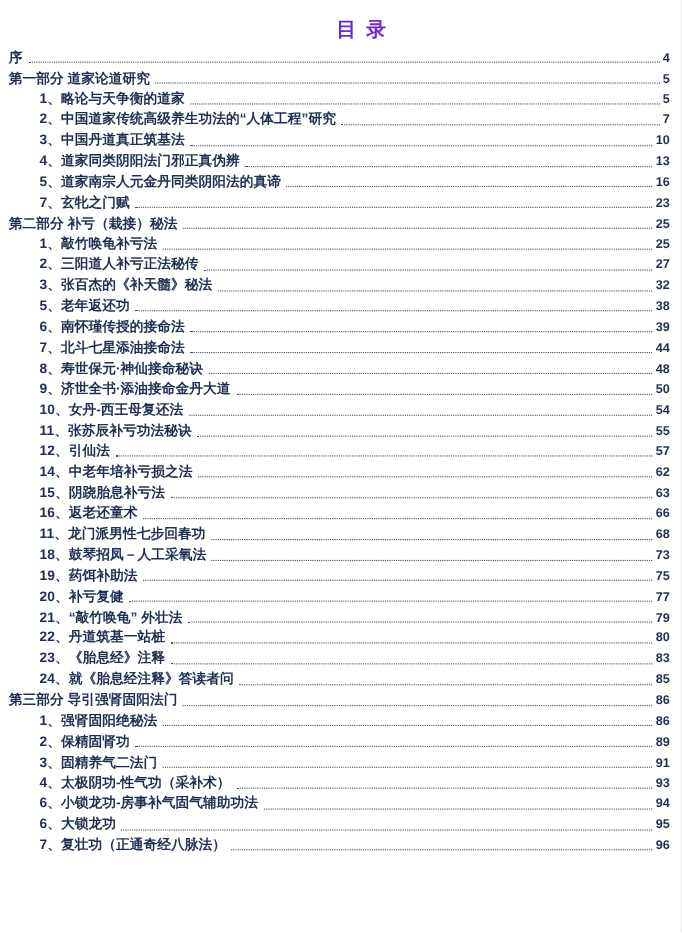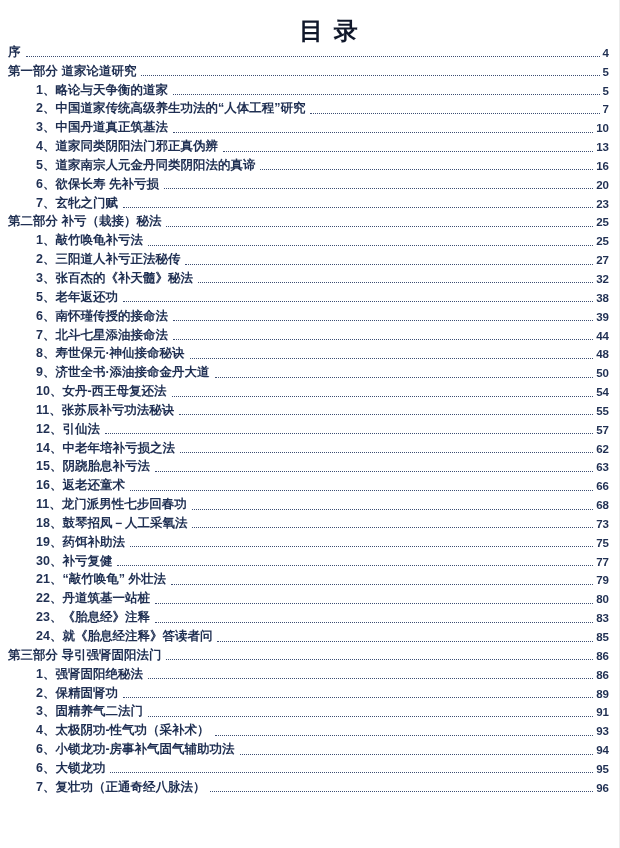--- a/index.html
+++ b/index.html
@@ -12,23 +12,23 @@
     position: relative;
     width: 620px;
     height: 848px;
     background: #ffffff;
     box-sizing: border-box;
     border-right: 1px solid #ececec;
     overflow: hidden;
   }
   .toc-title {
     text-align: center;
-    font-size: 24px;
+    font-size: 18px;
     font-weight: bold;
-    color: #0f172a;
+    color: #6d28d9;
     letter-spacing: 2px;
     padding-top: 15px;
     height: 40px;
     box-sizing: border-box;
     padding-left: 40px;
   }
   .toc-list {
     padding: 2px 10px 0 8px;
   }
   .toc-row {
@@ -97,25 +97,20 @@
         <span class="label">4、道家同类阴阳法门邪正真伪辨</span>
         <span class="leader"></span>
         <span class="pg">13</span>
       </div>
       <div class="toc-row indent">
         <span class="label">5、道家南宗人元金丹同类阴阳法的真谛</span>
         <span class="leader"></span>
         <span class="pg">16</span>
       </div>
       <div class="toc-row indent">
-        <span class="label">6、欲保长寿 先补亏损</span>
-        <span class="leader"></span>
-        <span class="pg">20</span>
-      </div>
-      <div class="toc-row indent">
         <span class="label">7、玄牝之门赋</span>
         <span class="leader"></span>
         <span class="pg">23</span>
       </div>
       <div class="toc-row">
         <span class="label">第二部分  补亏（栽接）秘法</span>
         <span class="leader"></span>
         <span class="pg">25</span>
       </div>
       <div class="toc-row indent">
@@ -197,21 +192,21 @@
         <span class="label">18、鼓琴招凤－人工采氧法</span>
         <span class="leader"></span>
         <span class="pg">73</span>
       </div>
       <div class="toc-row indent">
         <span class="label">19、药饵补助法</span>
         <span class="leader"></span>
         <span class="pg">75</span>
       </div>
       <div class="toc-row indent">
-        <span class="label">30、补亏复健</span>
+        <span class="label">20、补亏复健</span>
         <span class="leader"></span>
         <span class="pg">77</span>
       </div>
       <div class="toc-row indent">
         <span class="label">21、“敲竹唤龟” 外壮法</span>
         <span class="leader"></span>
         <span class="pg">79</span>
       </div>
       <div class="toc-row indent">
         <span class="label">22、丹道筑基一站桩</span>

